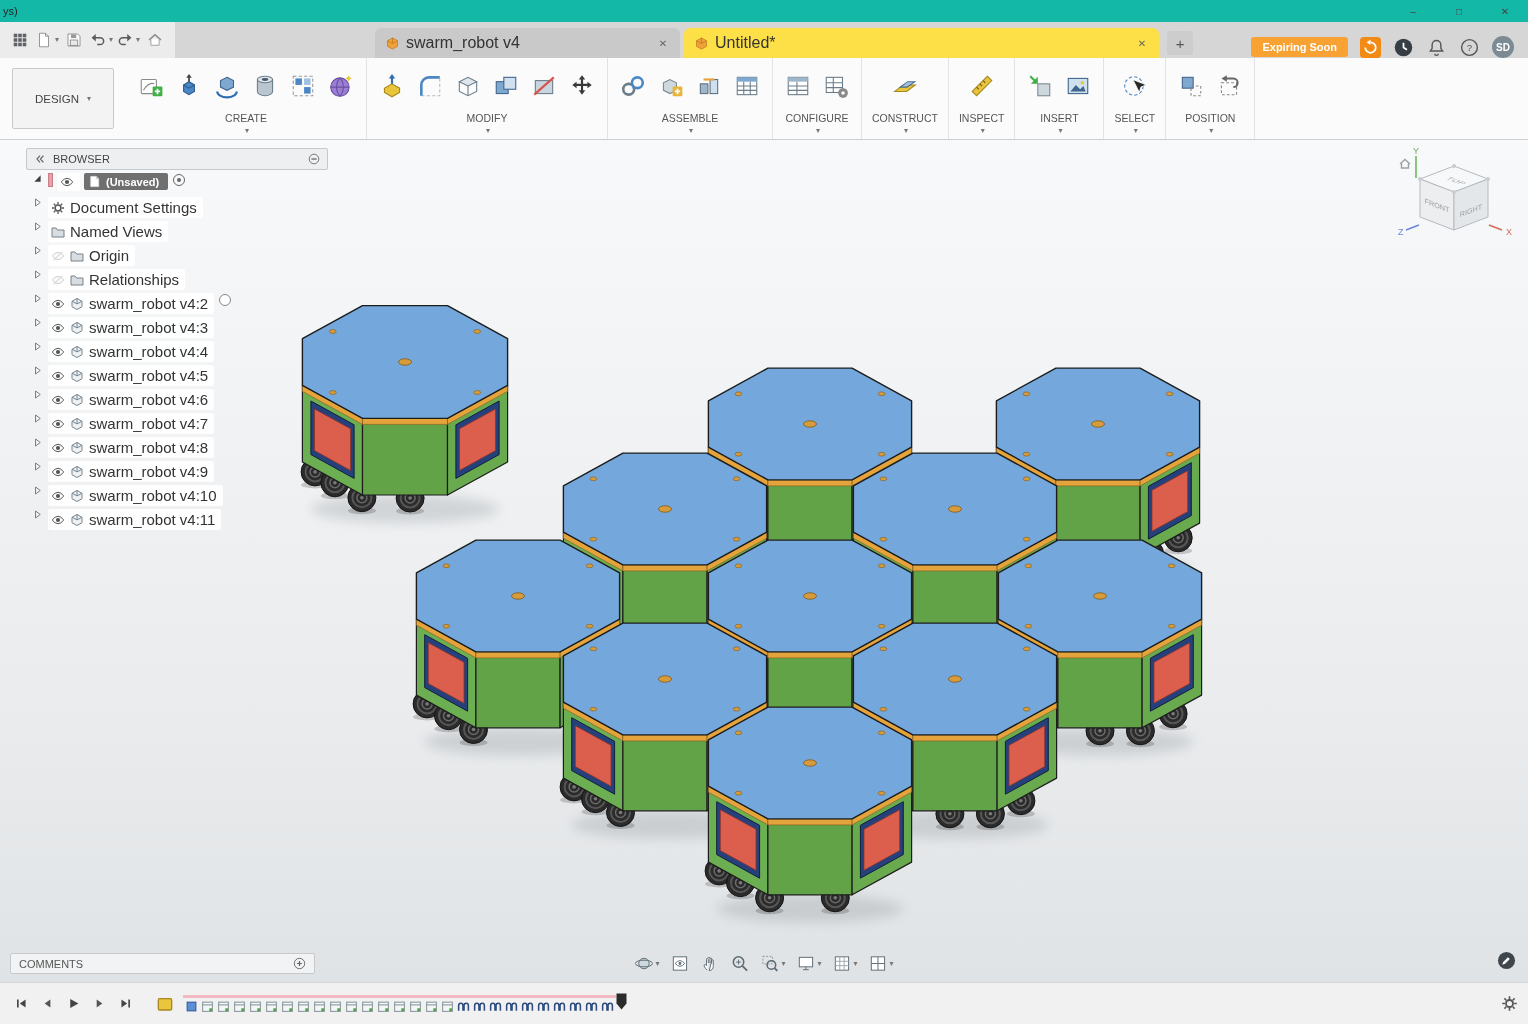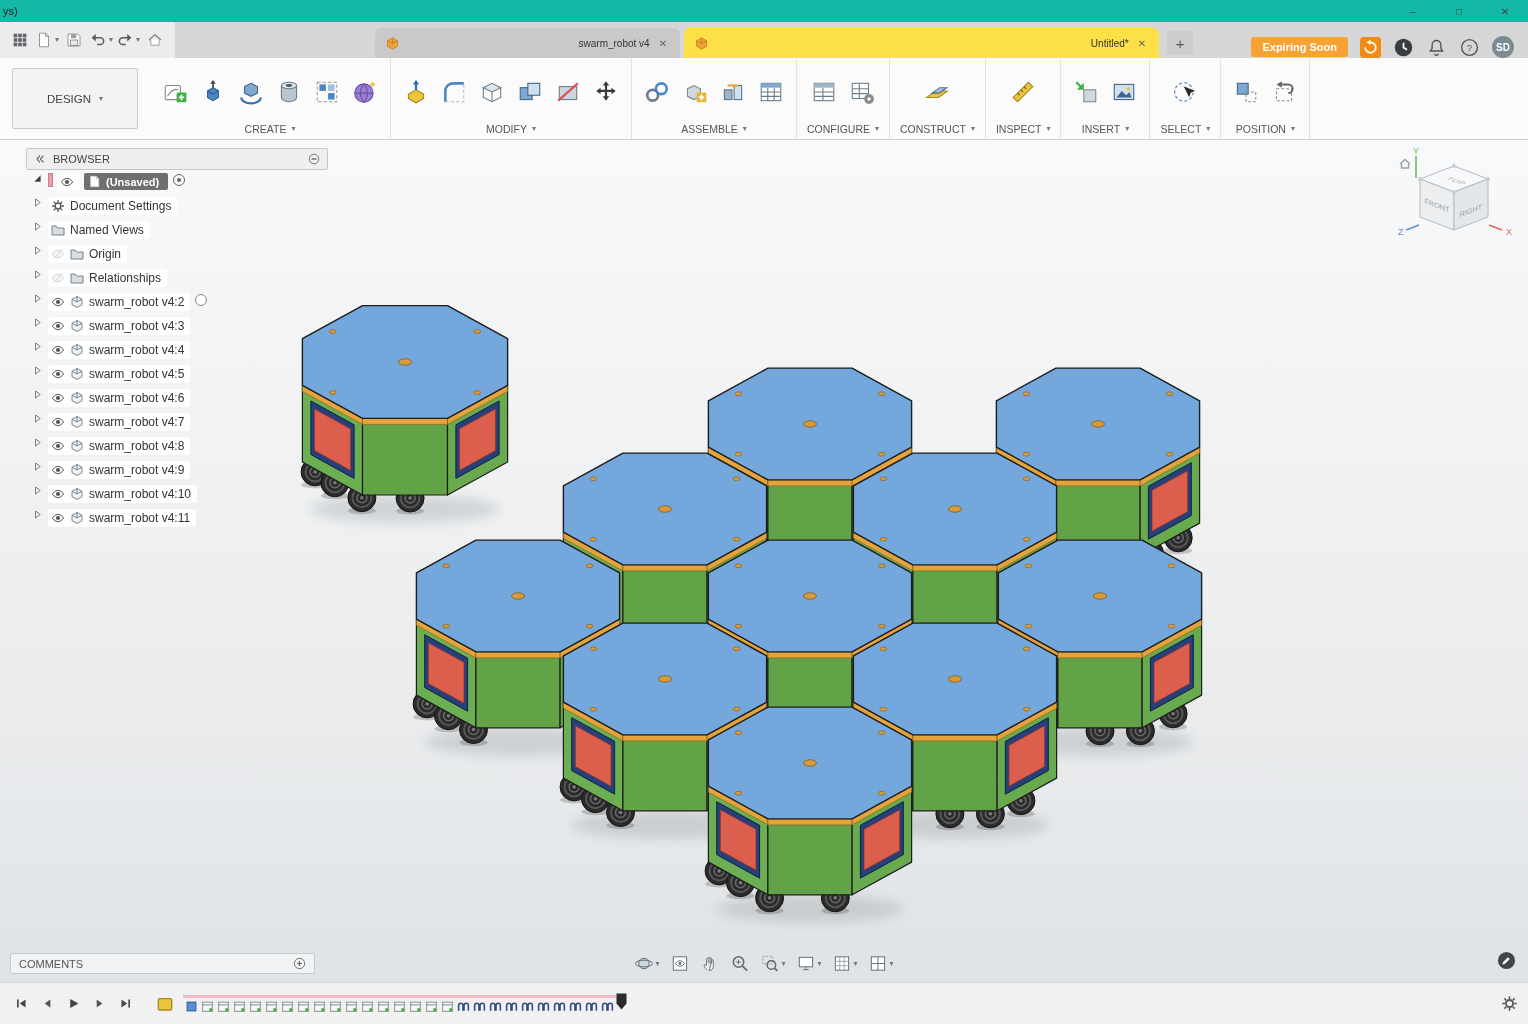--- a/index.html
+++ b/index.html
@@ -20,44 +20,44 @@
   #qat{display:flex;align-items:center;gap:3px;padding:0 8px;}
   .qat-btn{height:26px;min-width:24px;display:flex;align-items:center;justify-content:center;border-radius:2px;}
   .qat-btn svg{width:18px;height:18px;}
   #tabstrip{flex:1;background:#d6d6d6;display:flex;align-items:flex-end;padding-left:200px;}
   #doc-tabs{display:flex;align-items:flex-end;gap:4px;height:100%;}
   .doc-tab{display:flex;align-items:center;gap:6px;height:30px;padding:0 10px;border-radius:6px 6px 0 0;background:#c9c9c9;}
   .doc-tab.active{background:#fde047;}
   .doc-tab:first-child{width:305px;}
   .doc-tab.active{width:475px;}
   .tab-cube svg{width:15px;height:15px;}
-  .tab-label{flex:1;text-align:right;font-size:10px;color:#333;}
+  .tab-label{flex:1;text-align:left;font-size:16px;color:#333;}
   .tab-close{font-size:10px;color:#666;padding:0 3px;}
   .new-tab{width:26px;height:24px;margin:0 0 3px 8px;display:flex;align-items:center;justify-content:center;
     background:#cdcdcd;border-radius:3px;color:#555;font-size:15px;}
   #appbar-right{margin-left:auto;display:flex;align-items:center;gap:12px;padding:0 14px;}
   .expiring{background:#f7a233;color:#fff;font-size:11px;font-weight:bold;padding:4px 11px;border-radius:3px;}
   .tb-icon svg{width:21px;height:21px;}
   .avatar{width:22px;height:22px;border-radius:50%;background:#7c8a93;color:#fff;font-size:10px;font-weight:bold;
     display:flex;align-items:center;justify-content:center;}
 
   
   #ribbon{height:82px;background:#fbfbfb;border-bottom:1px solid #cfcfcf;display:flex;}
-  #design-box{margin:10px 12px 10px 12px;width:126px;border:1px solid #c9c9c9;background:#f3f3f3;border-radius:2px;
+  #design-box{margin:10px 12px 10px 12px;width:102px;border:1px solid #c9c9c9;background:#f3f3f3;border-radius:2px;
     display:flex;align-items:center;justify-content:center;gap:6px;font-size:11.5px;color:#444;}
   #ribbon-main{flex:1;display:flex;flex-direction:column;}
   #ribbon-tabs{display:flex;height:20px;align-items:stretch;}
   .rtab{padding:0 17px;font-size:11px;color:#666;display:flex;align-items:center;}
   .rtab.active{color:#0a7ebe;font-weight:bold;box-shadow:inset 0 -2px 0 #0a7ebe;}
   #ribbon-groups{flex:1;display:flex;align-items:stretch;}
   .grp{display:flex;flex-direction:column;padding:2px 10px 3px;border-right:1px solid #e3e3e3;}
   .grp-icons{display:flex;align-items:center;gap:8px;flex:1;justify-content:center;}
   .tool-btn{width:30px;height:30px;display:flex;align-items:center;justify-content:center;border-radius:2px;}
   .tool-btn svg{width:26px;height:26px;}
-  .grp-label{font-size:10.5px;color:#555;display:flex;align-items:center;justify-content:center;gap:3px;padding-bottom:1px;}
+  .grp-label{font-size:10.5px;color:#555;display:flex;align-items:center;justify-content:center;gap:3px;padding-bottom:1px;flex-direction:column;}
 
   
   #canvas{position:relative;height:842px;background:linear-gradient(#f8f9fa,#e9ebed 70%,#e0e3e5);}
   #scene{position:absolute;inset:0;width:100%;height:100%;}
 
   
   #browser{position:absolute;left:26px;top:8px;width:302px;}
   #browser-header{height:22px;background:rgba(236,238,239,0.96);border:1px solid #c5c9cb;border-radius:2px;
     display:flex;align-items:center;gap:7px;padding:0 7px;font-size:11px;color:#444;}
   #browser-header .icon svg{width:12px;height:12px;}
@@ -65,21 +65,21 @@
   #browser-body{padding-top:3px;}
   .brow{height:24px;display:flex;align-items:flex-start;gap:4px;padding-left:4px;}
   .tri{width:14px;display:flex;justify-content:center;}
   .tri svg{width:11px;height:11px;}
   .brow .icon svg{width:14px;height:14px;}
   .chip-white{background:rgba(255,255,255,0.92);border-radius:2px;display:flex;align-items:center;gap:5px;padding:2px 6px 2px 3px;}
   .chip-dark{background:#6f6f6f;color:#fff;border-radius:2px;display:flex;align-items:center;gap:5px;
     padding:2px 9px 2px 4px;font-size:11px;font-weight:bold;}
   .chip-dark svg{width:13px;height:13px;}
   .sel-bar{width:5px;height:14px;background:#e8a0a6;border:1px solid #c87f88;display:inline-block;}
-  .blabel{font-size:12px;color:#333;white-space:nowrap;}
+  .blabel{font-size:15px;color:#333;white-space:nowrap;}
   .dim{opacity:0.45;}
 
   
   #viewcube{position:absolute;right:16px;top:6px;width:116px;height:116px;}
 
   
   #comments-bar{position:absolute;left:10px;bottom:8px;width:305px;height:21px;background:#f2f3f4;border:1px solid #c5c9cb;
     border-radius:2px;display:flex;align-items:center;padding:0 8px;font-size:11px;color:#555;}
   #comments-bar .icon{margin-left:auto;}
   #comments-bar svg{width:13px;height:13px;}

